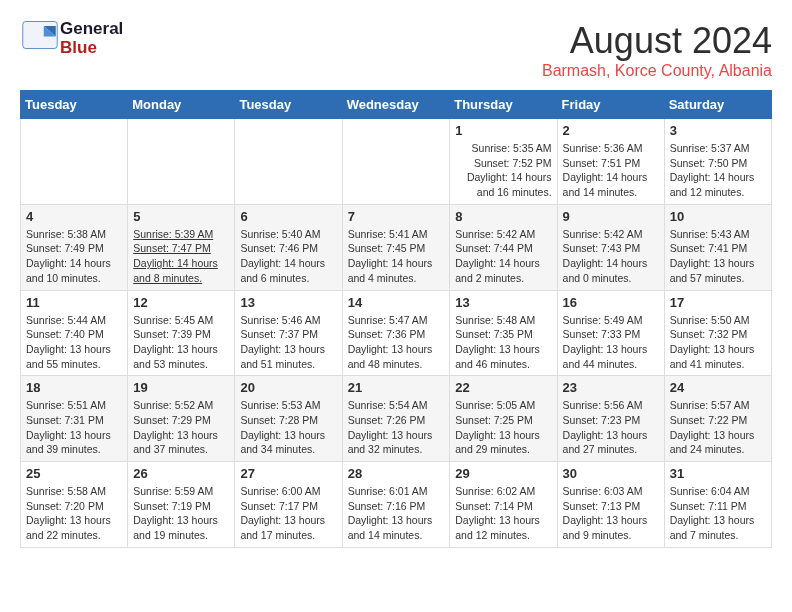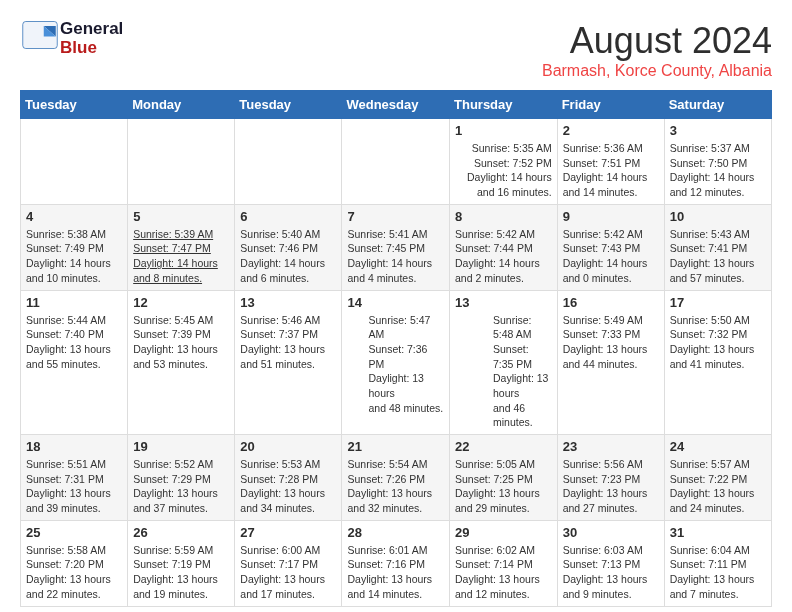--- a/index.html
+++ b/index.html
@@ -211,28 +211,28 @@
         </td>
         <td>
           <div class="day-number">13</div>
           <div class="day-info" style="white-space: pre-line;">Sunrise: 5:46 AM
 Sunset: 7:37 PM
 Daylight: 13 hours
 and 51 minutes.</div>
         </td>
         <td>
           <div class="day-number">14</div>
-          <div class="day-info" style="white-space: pre-line; margin-left: 21px;">Sunrise: 5:47 AM
+          <div class="day-info" style="white-space: pre-line;">Sunrise: 5:47 AM
 Sunset: 7:36 PM
 Daylight: 13 hours
 and 48 minutes.</div>
         </td>
         <td>
           <div class="day-number">13</div>
-          <div class="day-info" style="white-space: pre-line; margin-left: 38px;">Sunrise: 5:48 AM
+          <div class="day-info" style="white-space: pre-line;">Sunrise: 5:48 AM
 Sunset: 7:35 PM
 Daylight: 13 hours
 and 46 minutes.</div>
         </td>
         <td>
           <div class="day-number">16</div>
           <div class="day-info" style="white-space: pre-line;">Sunrise: 5:49 AM
 Sunset: 7:33 PM
 Daylight: 13 hours
 and 44 minutes.</div>

